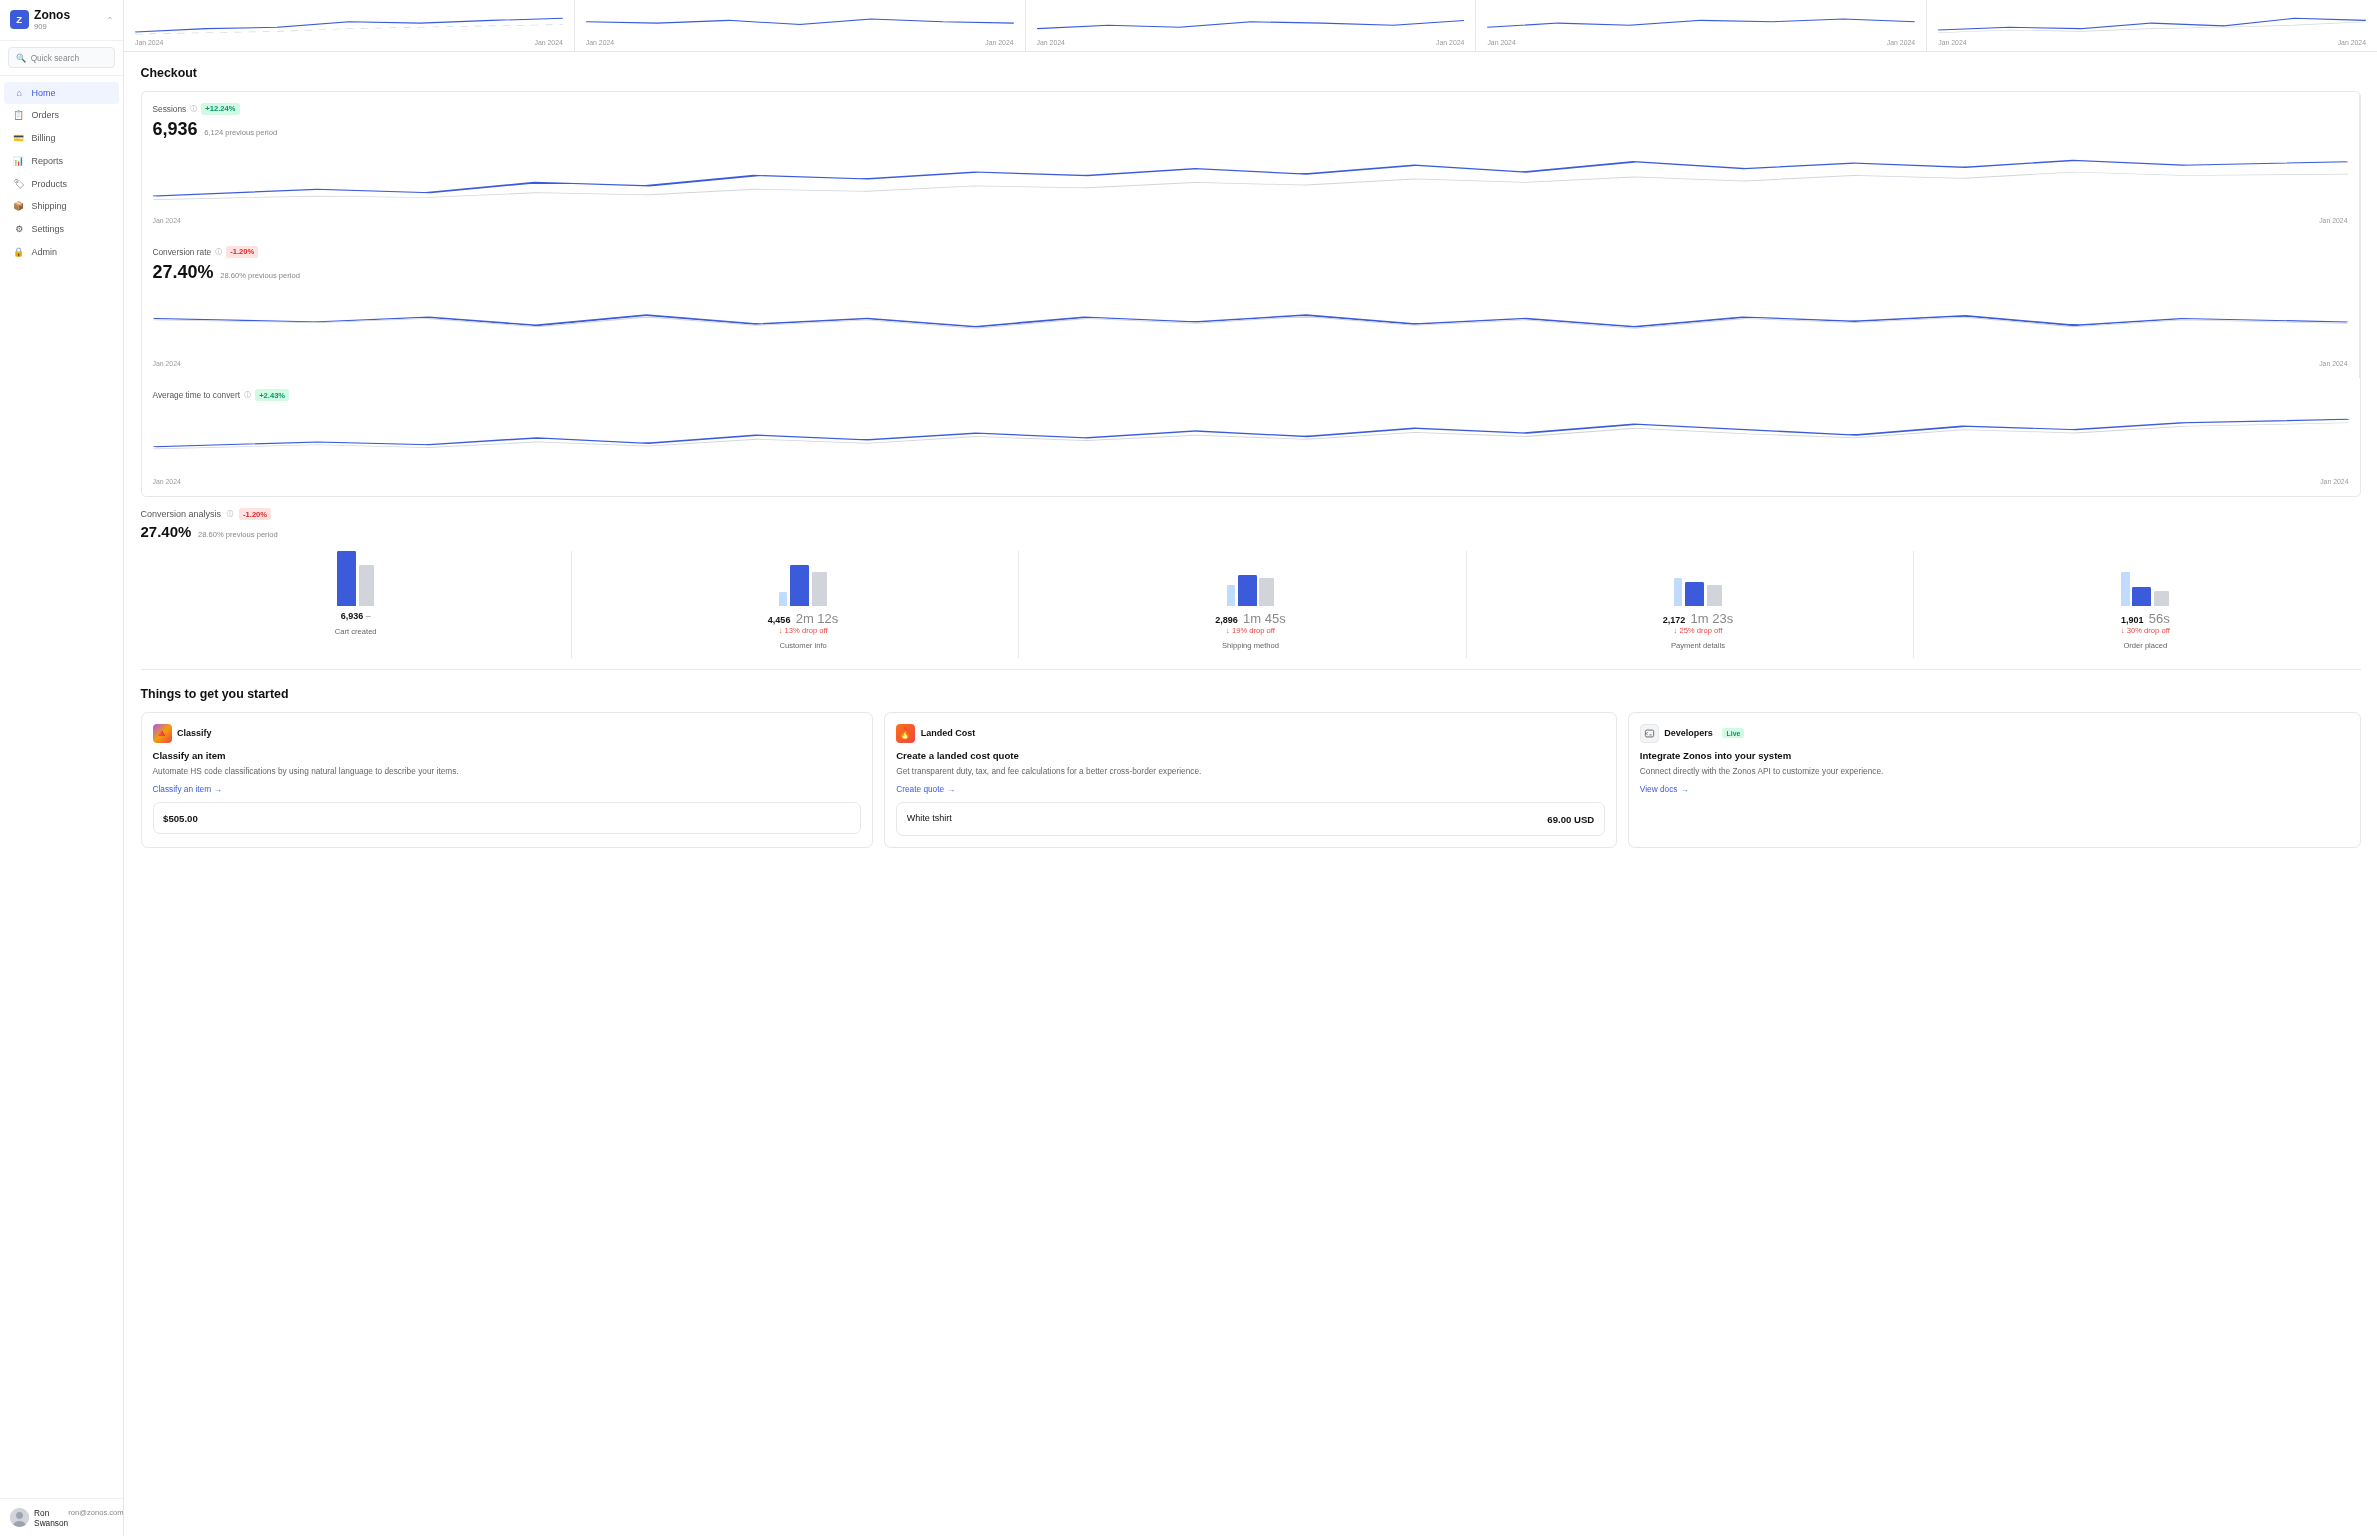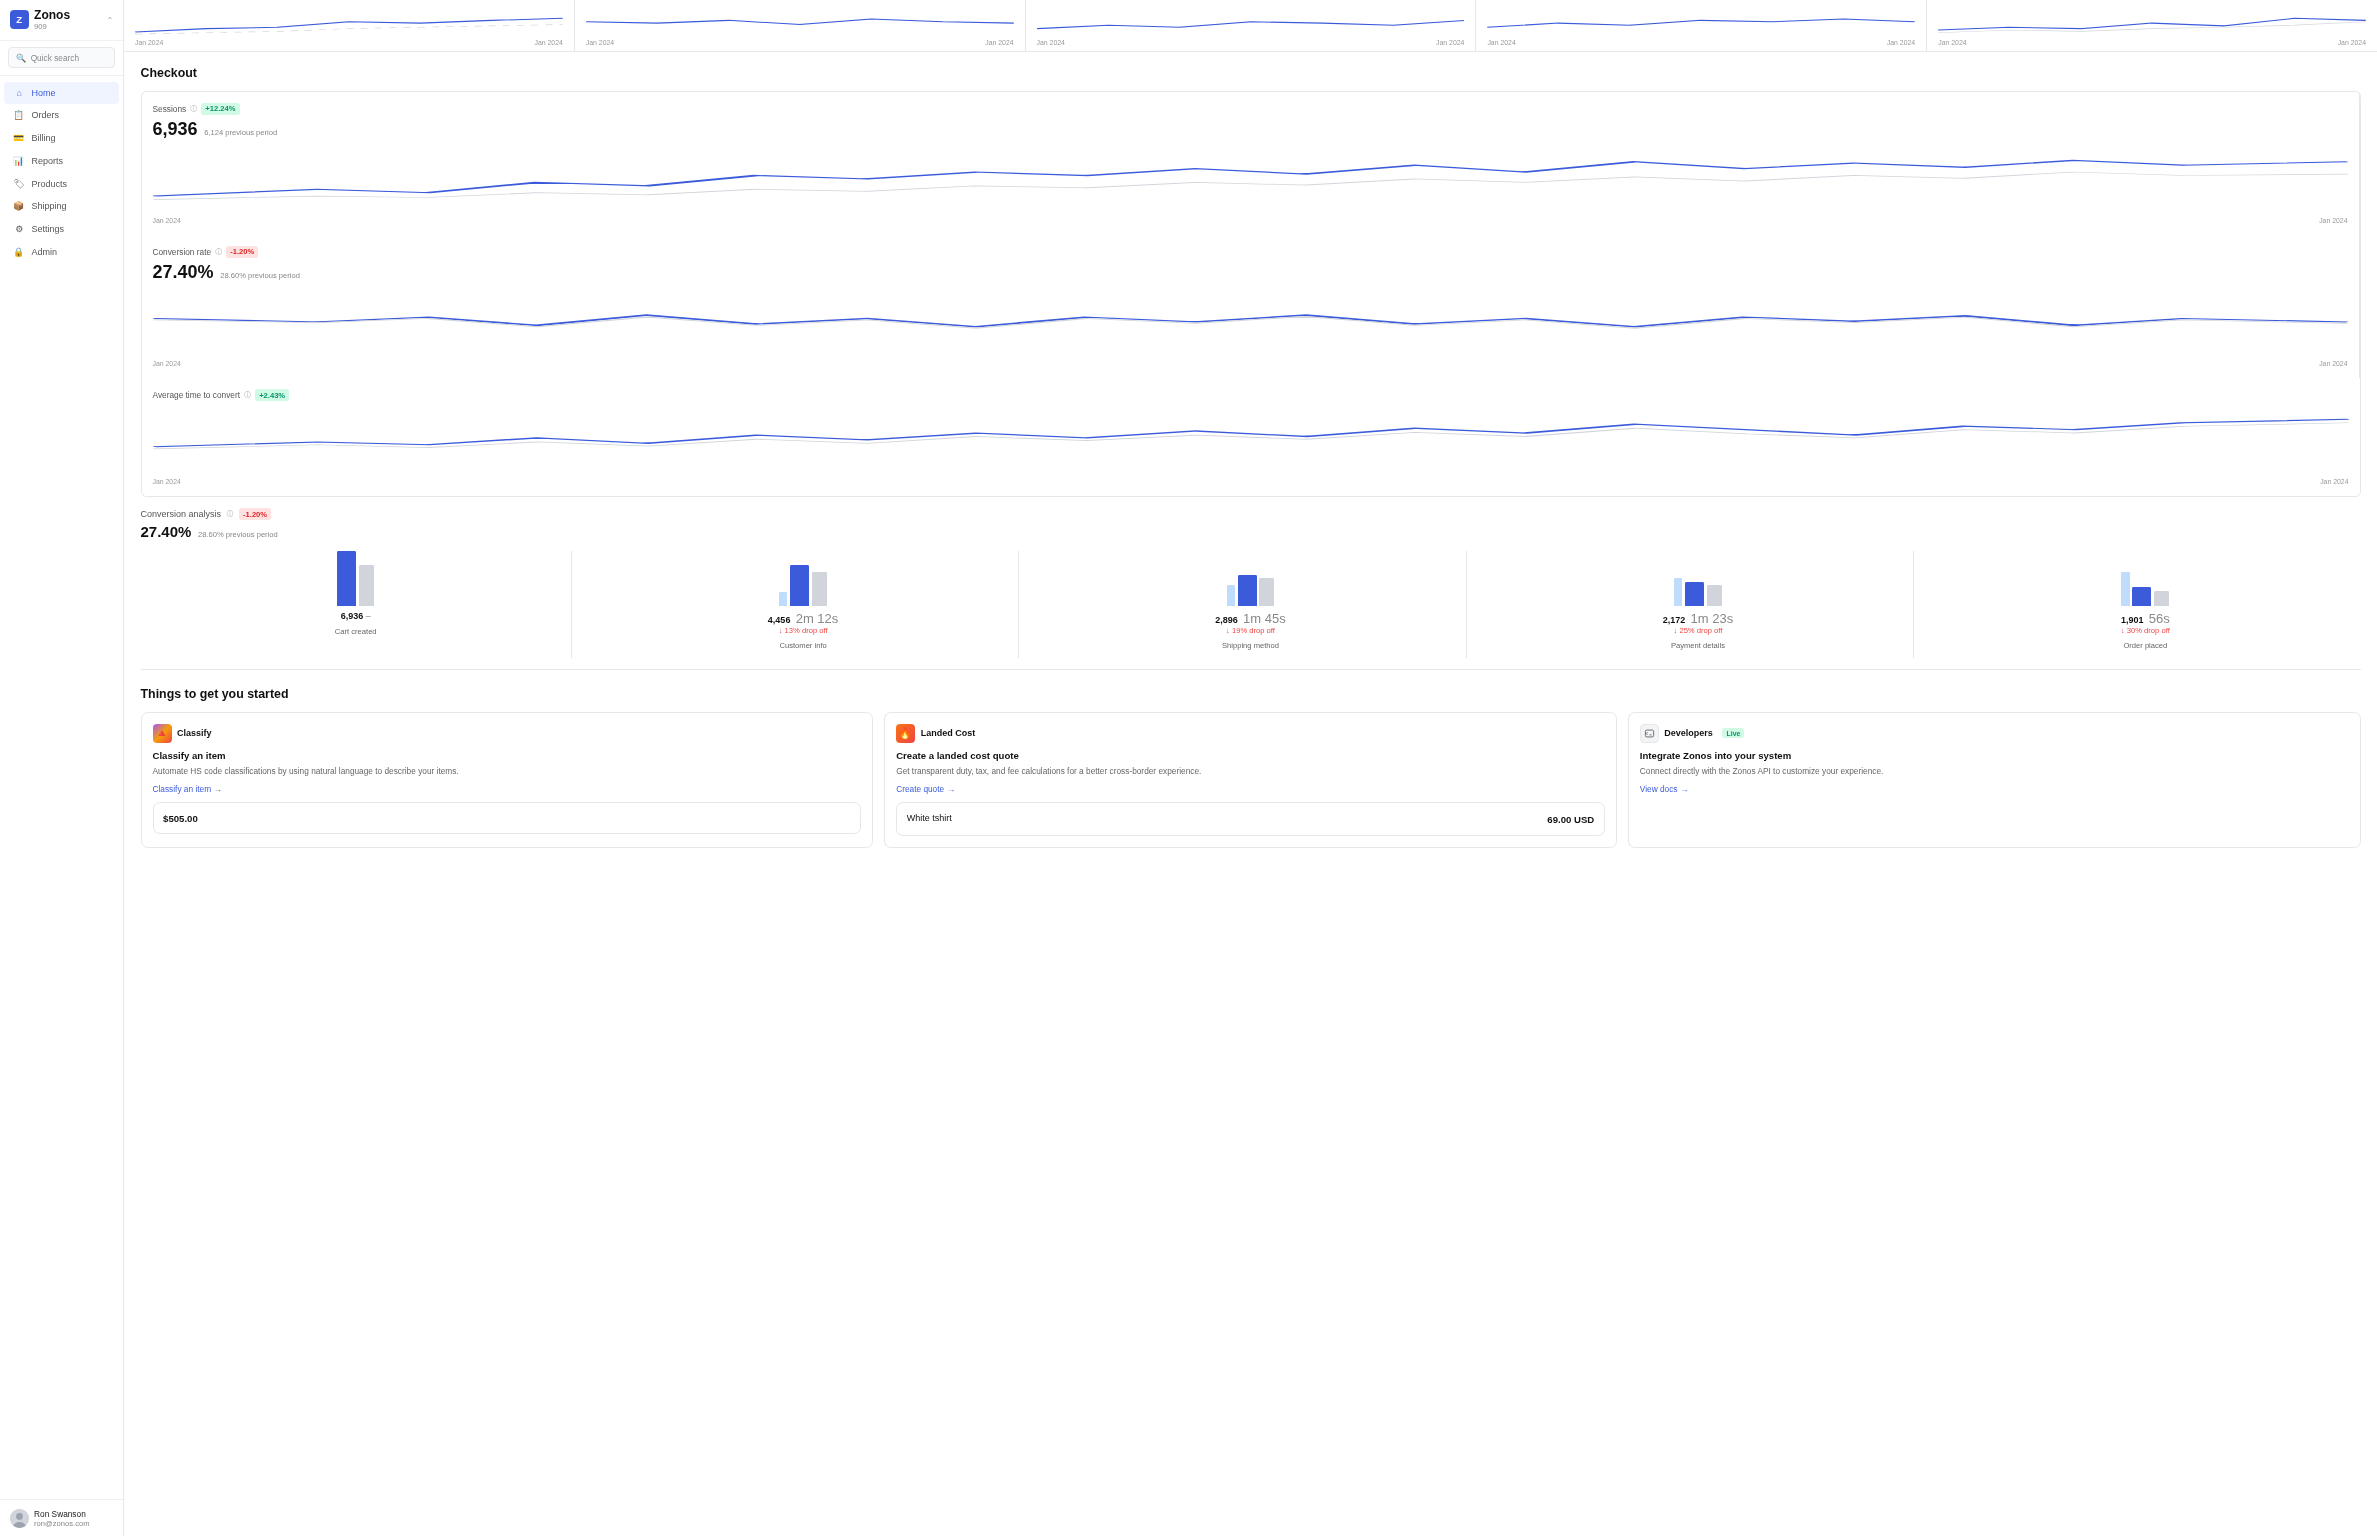--- a/index.html
+++ b/index.html
@@ -15,21 +15,21 @@
     .sidebar-chevron { color: #aaa; font-size: 8.3px; }
     .sidebar-search { padding: 6.9px 8.3px; border-bottom: 0.7px solid #f0f0f0; }
     .sidebar-search-box { display: flex; align-items: center; gap: 4.1px; background: #f9fafb; border: 0.7px solid #e5e7eb; border-radius: 4.1px; padding: 4.1px 6.9px; cursor: pointer; }
     .sidebar-search-box span { color: #888; font-size: 8.3px; }
     .sidebar-nav { flex: 1; padding: 5.5px 0; }
     .nav-item { display: flex; align-items: center; gap: 6.9px; padding: 5.5px 9.6px; cursor: pointer; border-radius: 4.1px; margin: 0.7px 4.1px; color: #555; font-size: 9px; }
     .nav-item.active { background: #f0f4ff; color: #3b5bdb; font-weight: 500; }
     .nav-icon { width: 11px; height: 11px; display: flex; align-items: center; justify-content: center; flex-shrink: 0; }
     .sidebar-footer { padding: 8.3px 9.6px; border-top: 0.7px solid #f0f0f0; display: flex; align-items: center; gap: 5.5px; }
     .avatar { width: 19px; height: 19px; border-radius: 50%; background: #ccc; overflow: hidden; display: flex; align-items: center; justify-content: center; font-size: 7.6px; color: #666; flex-shrink: 0; }
-    .user-info { display: flex; flex-direction: column; }
+    .user-info { display: flex; flex-direction: row; }
     .user-name { font-size: 8.3px; font-weight: 500; color: #222; }
     .user-email { font-size: 7.6px; color: #888; }
 
     
     .main { flex: 1; overflow-y: auto; background: #fff; }
     .content-area { padding: 0 16.5px 27.5px; }
 
     
     .charts-top { display: flex; gap: 0; border-bottom: 0.7px solid #e5e7eb; }
     .chart-mini { flex: 1; padding: 8.3px 11px 5.5px; border-right: 0.7px solid #e5e7eb; }

